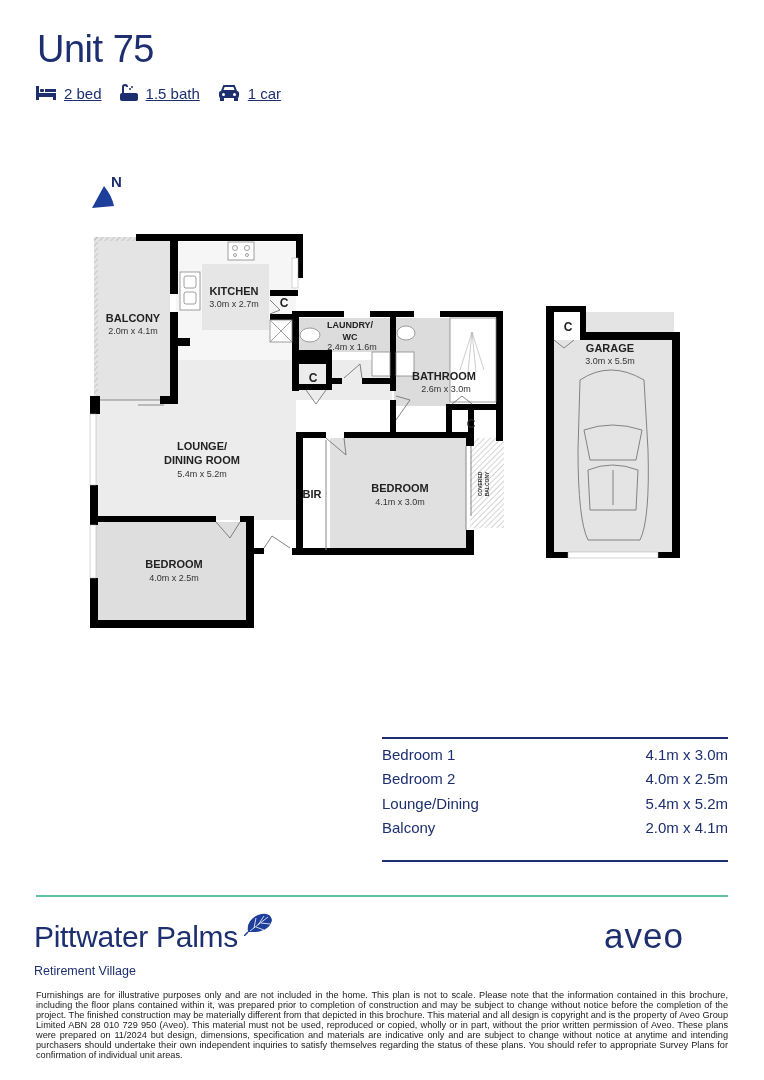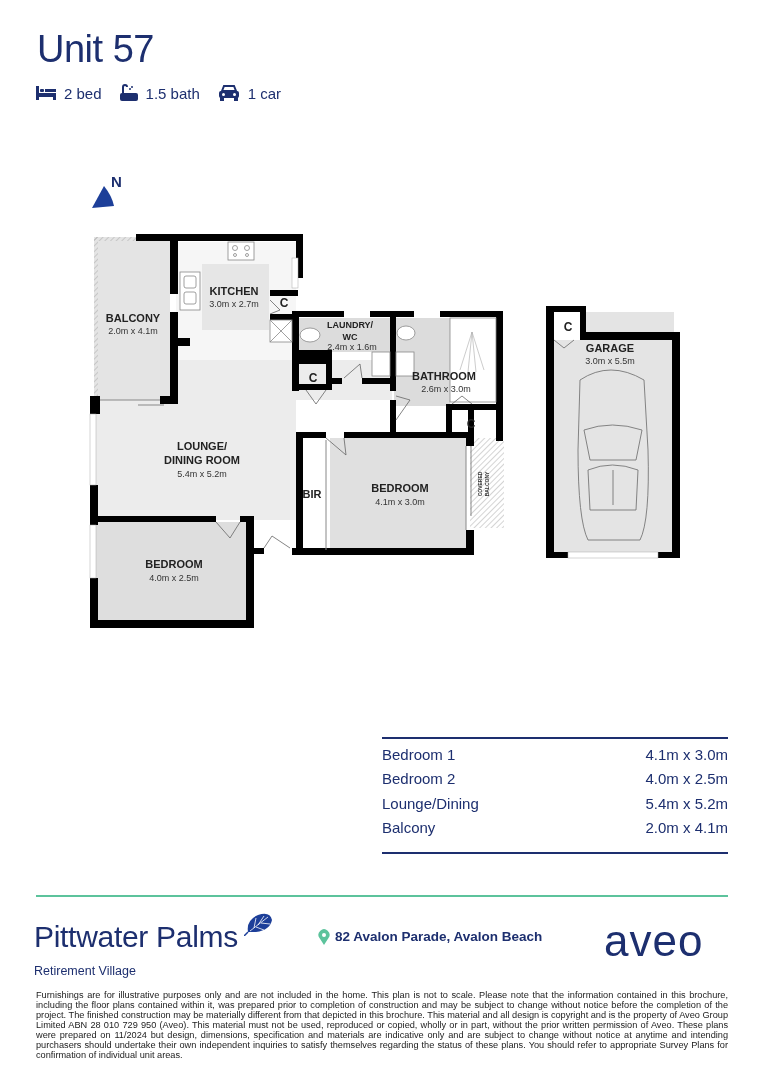--- a/index.html
+++ b/index.html
@@ -1,44 +1,44 @@
 <!DOCTYPE html>
 <html><head>
 <meta charset="utf-8">
 <style>
   * { margin:0; padding:0; box-sizing:border-box; }
   html, body { width:764px; height:1080px; background:#ffffff; overflow:hidden; }
   body { position:relative; font-family:"Liberation Sans", sans-serif; color:#1d2f6f; }
   .title { position:absolute; left:37px; top:28px; font-size:38px; color:#1d2f6f; font-weight:400; letter-spacing:-0.5px; }
-  .features { position:absolute; left:36px; top:84px; display:flex; align-items:center; gap:18px; font-size:15px; color:#1d2f6f; }
+  .features { position:absolute; left:36px; top:84px; display:flex; align-items:center; gap:18px; font-size:15px; color:#1d2f6f;text-decoration:underline; }
   .feat { display:flex; align-items:center; gap:8px; }
   .feat svg { display:block; }
   .plan { position:absolute; left:0; top:160px; width:764px; height:480px; }
   .summary { position:absolute; left:382px; top:737px; width:346px; }
   .summary .rule { height:2px; background:#1d2f6f; }
   .summary .row { display:flex; justify-content:space-between; font-size:15px; color:#1d2f6f; height:24.5px; align-items:center; }
-  .summary .rows { padding-top:3px; padding-bottom:12px; }
+  .summary .rows { padding-top:3px; padding-bottom:20px; }
   .summary .total { display:flex; justify-content:space-between; font-size:15px; font-weight:700; color:#1d2f6f; padding-top:8px; }
   .summary .total sup { font-size:9px; }
   .accent-line { position:absolute; left:36px; top:895px; width:692px; height:2px; background:#5cc39c; }
   .brand { position:absolute; left:34px; top:922px; }
   .brand-name { font-size:30px; color:#1d2f6f; letter-spacing:-0.3px; line-height:1; }
   .brand-sub { font-size:12.5px; color:#1d2f6f; margin-top:12px; }
   .leaf { position:absolute; left:210px; top:-10px; }
   .contact { position:absolute; left:307px; top:926px; font-size:13.5px; font-weight:700; color:#1d2f6f; }
   .contact .line { height:21px; display:flex; align-items:center; gap:5px; }
   .contact .sep { color:#5cc39c; font-weight:400; }
   .contact .line2 { padding-left:11px; }
-  .aveo { position:absolute; left:604px; top:916px; font-size:44px; color:#1d2f6f; letter-spacing:1px; font-weight:400; }
+  .aveo { position:absolute; left:604px; top:916px; font-size:35px; color:#1d2f6f; letter-spacing:1px; font-weight:400; }
   .disclaimer { position:absolute; left:36px; top:990px; width:692px; font-size:9.2px; line-height:10px; color:#222; text-align:justify; text-align-last:left; }
 </style>
 </head>
 <body>
 
-<div class="title">Unit 57</div>
+<div class="title">Unit 75</div>
 
 <div class="features">
   <div class="feat">
     <svg width="20" height="14" viewBox="0 0 20 14">
         <rect x="0" y="0" width="3" height="14" fill="#1d2f6f"></rect>
         <rect x="4" y="3" width="4" height="3" rx="1" fill="#1d2f6f"></rect>
         <rect x="9" y="3" width="11" height="3" fill="#1d2f6f"></rect>
         <rect x="0" y="7" width="20" height="4" fill="#1d2f6f"></rect>
         <rect x="17" y="7" width="3" height="7" fill="#1d2f6f"></rect>
       </svg>
@@ -271,24 +271,17 @@
         <line x1="17" y1="11" x2="26" y2="12"></line>
         <line x1="12" y1="15" x2="20" y2="18"></line>
       </g>
     <line x1="4" y1="20" x2="0" y2="24" stroke="#1d3f99" stroke-width="1.5"></line>
   </svg>
   <div class="brand-name">Pittwater Palms</div>
   <div class="brand-sub">Retirement Village</div>
 </div>
 
 <div class="contact">
-  <div class="line line2">
-    <svg width="12" height="16" viewBox="0 0 12 16">
-        <path d="M6 16 L1.5 9 A5.5 5.5 0 1 1 10.5 9 Z" fill="#5cc39c"></path>
-        <circle cx="6" cy="6" r="2" fill="#fff"></circle>
-      </svg>
-    <span>82 Avalon Parade, Avalon Beach</span>
-  </div>
 </div>
 
 <div class="aveo">aveo</div>
 
 <div class="disclaimer">Furnishings are for illustrative purposes only and are not included in the home. This plan is not to scale. Please note that the information contained in this brochure, including the floor plans contained within it, was prepared prior to completion of construction and may be subject to change without notice before the completion of the project. The finished construction may be materially different from that depicted in this brochure. This material and all design is copyright and is the property of Aveo Group Limited ABN 28 010 729 950 (Aveo). This material must not be used, reproduced or copied, wholly or in part, without the prior written permission of Aveo. These plans were prepared on 11/2024 but design, dimensions, specification and materials are indicative only and are subject to change without notice at anytime and intending purchasers should undertake their own independent inquiries to satisfy themselves regarding the status of these plans. You should refer to appropriate Survey Plans for confirmation of individual unit areas.</div>
 
 </body></html>

